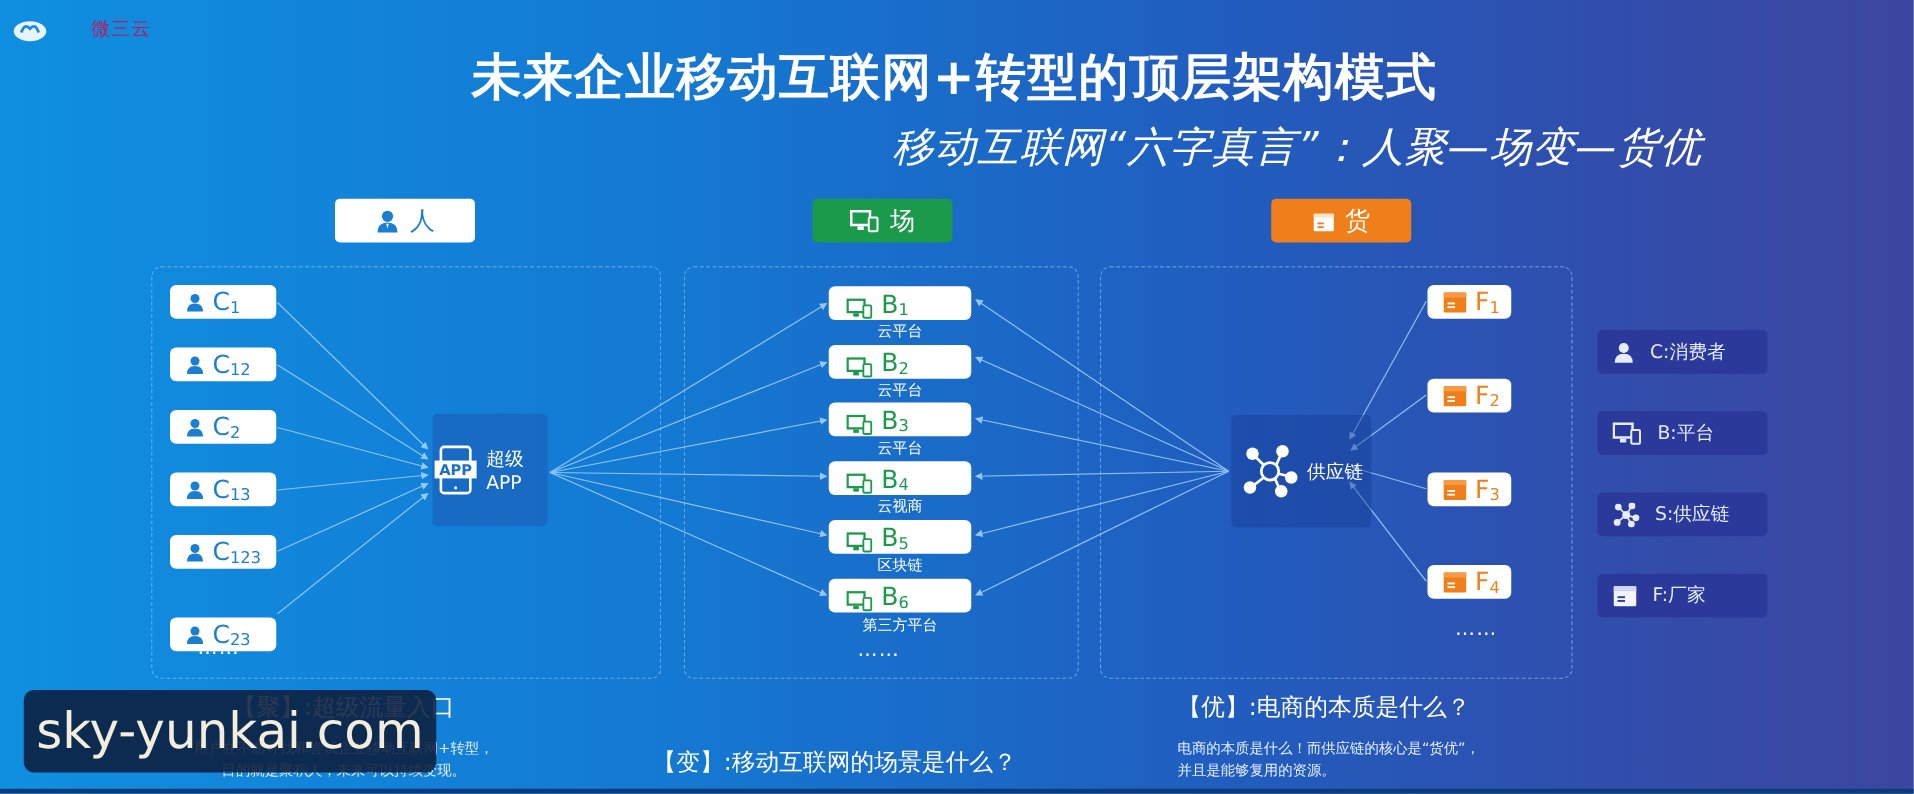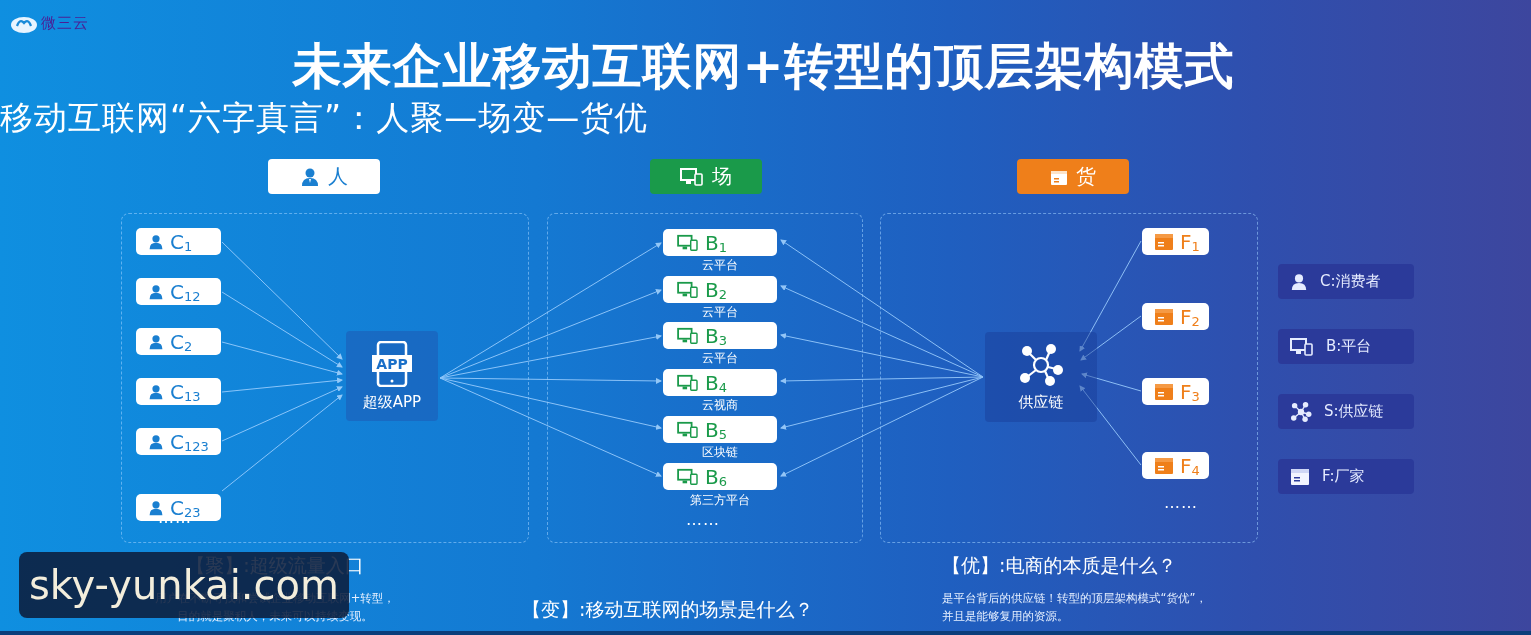--- a/index.html
+++ b/index.html
@@ -8,48 +8,48 @@
     position: relative;
     font-family: "DejaVu Sans", "Liberation Sans", sans-serif;
     background: linear-gradient(90deg, #0f8fe0 0%, #1479d2 35%, #1f5fc0 62%, #2f4fae 82%, #3d469e 100%);
     color: #fff;
   }
   .bottom-strip { position: absolute; left: 0; right: 0; bottom: 0; height: 4px; background: #0b3d7a; }
 
   
   .logo { position: absolute; left: 10px; top: 12px; display: flex; align-items: center; gap: 3px; }
   .logo-mark { width: 28px; height: 22px; }
-  .logo-text { font-size: 15px; color: #4c1d95; letter-spacing: 1px; }
-
-  
-  .title { position: absolute; left: 0; width: 1531px; top: 34px; text-align: center; font-size: 49px; font-weight: bold; letter-spacing: 1px; }
+  .logo-text { font-size: 15px; color: #be185d; letter-spacing: 1px; margin-left: 32px; }
+
+  
+  .title { position: absolute; left: 0; width: 1531px; top: 34px; text-align: center; font-size: 40px; font-weight: bold; letter-spacing: 1px; }
   .title span { display: inline-block; transform: translateX(-2px); }
-  .subtitle { position: absolute; left: 0; width: 1362px; top: 96px; text-align: left; font-size: 33px; letter-spacing: 1px; }
+  .subtitle { position: absolute; left: 0; width: 1362px; top: 96px; text-align: right; font-size: 33px; letter-spacing: 1px; font-style: italic; }
 
   
   .chip { position: absolute; top: 159px; height: 35px; width: 112px; border-radius: 4px; display: flex; align-items: center; justify-content: center; gap: 8px; font-size: 20px; }
   .chip-people { left: 268px; background: #fff; color: #1a7fd0; }
   .chip-scene { left: 650px; background: #1a9a4a; color: #fff; }
   .chip-goods { left: 1017px; background: #ef7f1a; color: #fff; }
 
   
   .panel { position: absolute; top: 213px; height: 330px; border: 1px dashed rgba(160,210,255,0.55); border-radius: 8px; }
   .panel-1 { left: 121px; width: 408px; }
   .panel-2 { left: 547px; width: 316px; }
   .panel-3 { left: 880px; width: 378px; }
 
   .node { position: absolute; background: #fff; border-radius: 5px; height: 27px; display: flex; align-items: center; gap: 6px; padding-left: 12px; font-size: 20px; }
   .node sub { font-size: 13px; vertical-align: -2px; }
   .node-c { left: 136px; width: 85px; color: #1a7fd0; }
-  .node-b { left: 663px; width: 114px; color: #1a9a4a; padding-left: 14px; }
+  .node-b { left: 663px; width: 114px; color: #1a9a4a; padding-left: 14px; align-items: flex-end; }
   .node-f { left: 1142px; width: 67px; color: #ef7f1a; }
   .node-label { position: absolute; width: 114px; left: 663px; text-align: center; font-size: 12px; color: #fff; font-family: Liberation Mono, monospace; }
   .dots { position: absolute; font-size: 16px; color: #fff; letter-spacing: 1px; }
 
-  .hub { position: absolute; background: rgba(30,90,180,0.55); border-radius: 4px; display: flex; flex-direction: column; align-items: center; justify-content: center; gap: 6px; font-size: 15px; color: #fff; }
+  .hub { position: absolute; background: rgba(30,90,180,0.55); border-radius: 4px; display: flex; flex-direction: row; align-items: center; justify-content: center; gap: 6px; font-size: 15px; color: #fff; }
   .hub-app { left: 346px; top: 331px; width: 92px; height: 90px; }
   .hub-sc { left: 985px; top: 332px; width: 112px; height: 90px; background: rgba(25,60,150,0.45); }
 
   .lines { position: absolute; left: 0; top: 0; width: 1531px; height: 635px; pointer-events: none; }
 
   
   .legend-item { position: absolute; left: 1278px; width: 136px; height: 35px; border-radius: 4px; background: #2b3a9a; display: flex; align-items: center; gap: 12px; padding-left: 12px; font-size: 15px; color: #e6ecff; }
 
   
   .note { position: absolute; }
@@ -364,20 +364,20 @@
     <div>用户在不断寻找和尝试企业移动互联网+转型，</div>
     <div>目的就是聚积人，未来可以持续变现。</div>
   </div>
 </div>
 <div class="note note-2">
   <div class="note-title">【变】:移动互联网的场景是什么？</div>
 </div>
 <div class="note note-3">
   <div class="note-title">【优】:电商的本质是什么？</div>
   <div class="note-body">
-    <div>是平台背后的供应链！转型的顶层架构模式“货优”，</div>
+    <div>电商的本质是什么！而供应链的核心是“货优”，</div>
     <div>并且是能够复用的资源。</div>
   </div>
 </div>
 
 <div class="watermark">sky-yunkai.com</div>
 
 <div class="bottom-strip"></div>
 
 </body></html>

